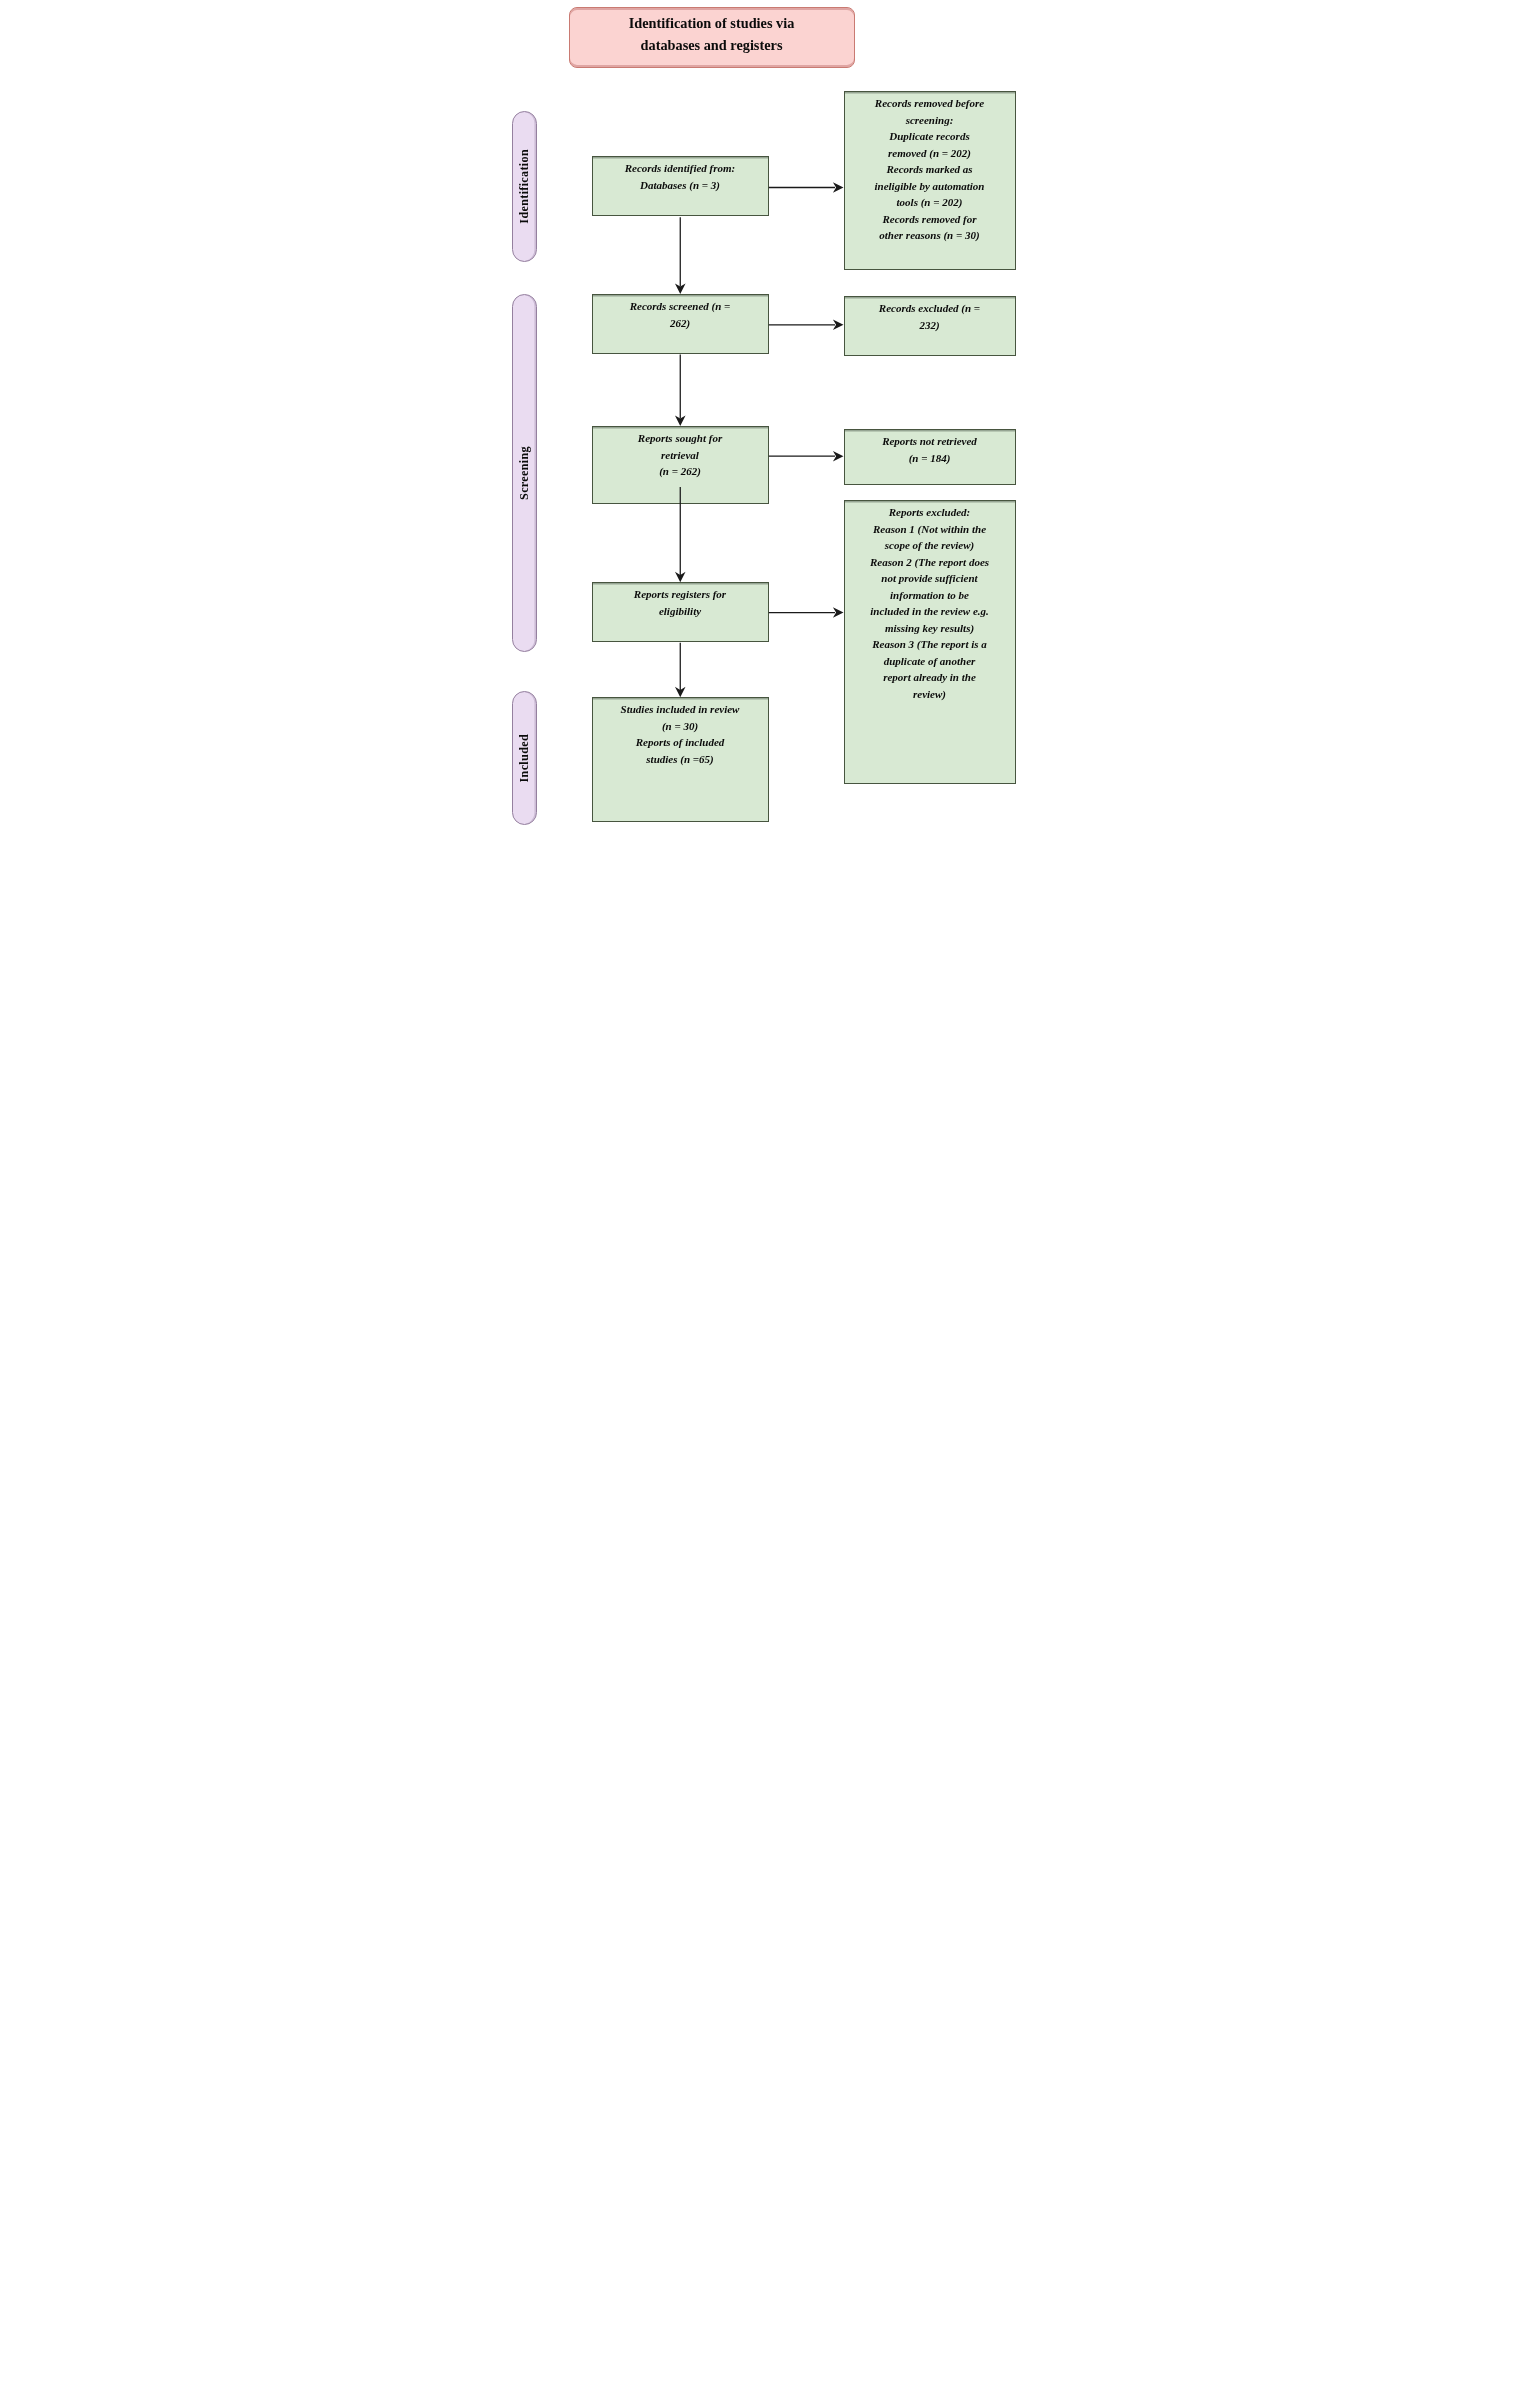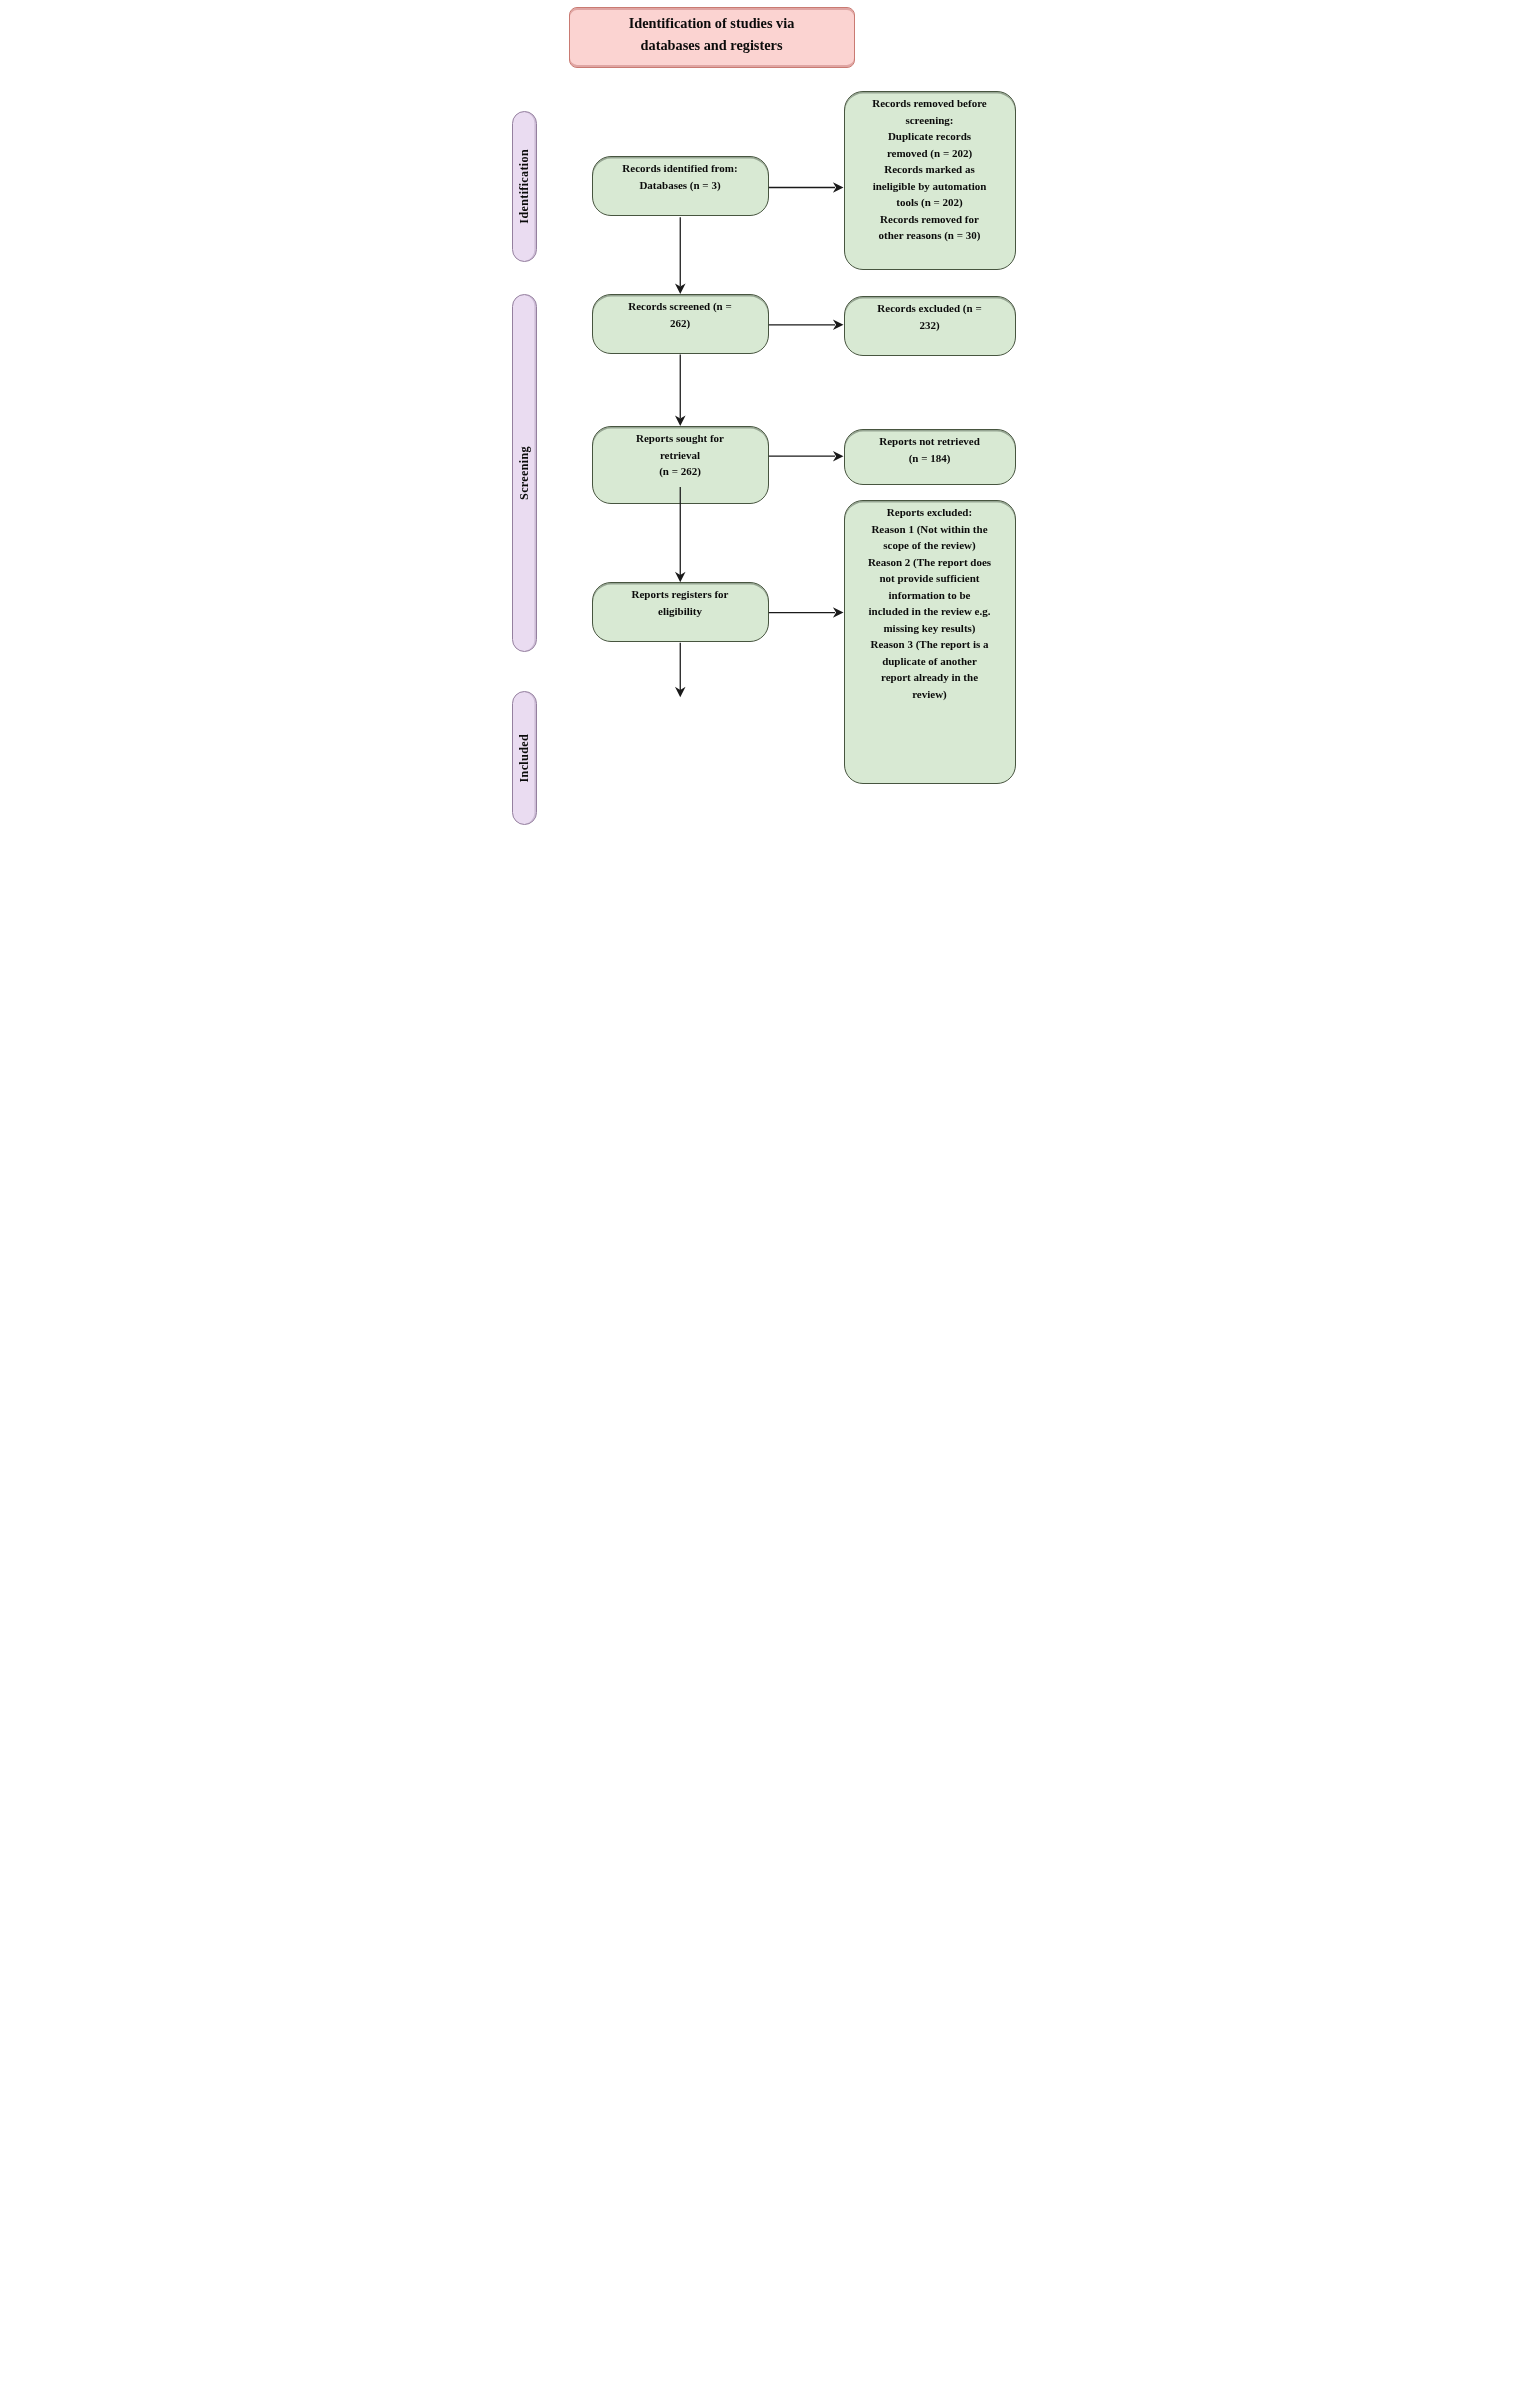--- a/index.html
+++ b/index.html
@@ -28,23 +28,23 @@
     box-sizing:border-box;
     display:flex;align-items:flex-start;justify-content:center;
     text-align:center;
     white-space:pre-line;
     font-weight:bold;
     padding:3.2px 4.2px;
   }
   .green{
     background:var(--green-fill);
     border:1.1px solid var(--green-border);
-    border-radius:19px;
+    border-radius:0;
     box-shadow:inset 0 1.6px 0 rgba(30,40,28,.35);
-    font-size:11px;line-height:1.5;
+    font-size:11px;line-height:1.5;font-style:italic;
   }
   .title-box{
     background:var(--title-fill);
     border:1.1px solid var(--title-border);
     border-radius:8px;
     box-shadow:inset 0 2.1px 0 rgba(160,60,55,.30), inset 0 -2.1px 0 rgba(160,60,55,.30);
     font-size:14.3px;line-height:1.55;
   }
   .pill{
     position:absolute;
@@ -96,20 +96,26 @@
 262)</span>
   </div>
   <div class="box green" style="left:93px;top:426px;width:177px;height:78px;">
     <span>Reports sought for
 retrieval
 (n = 262)</span>
   </div>
   <div class="box green" style="left:93px;top:582px;width:177px;height:60px;">
     <span>Reports registers for
 eligibility</span>
+  </div>
+  <div class="box green" style="left:93px;top:697px;width:177px;height:125px;">
+    <span>Studies included in review
+(n = 30)
+Reports of included
+studies (n =65)</span>
   </div>
 
   <div class="box green" style="left:345px;top:91px;width:172px;height:179px;">
     <span>Records removed before
 screening:
 Duplicate records
 removed (n = 202)
 Records marked as
 ineligible by automation
 tools (n = 202)

